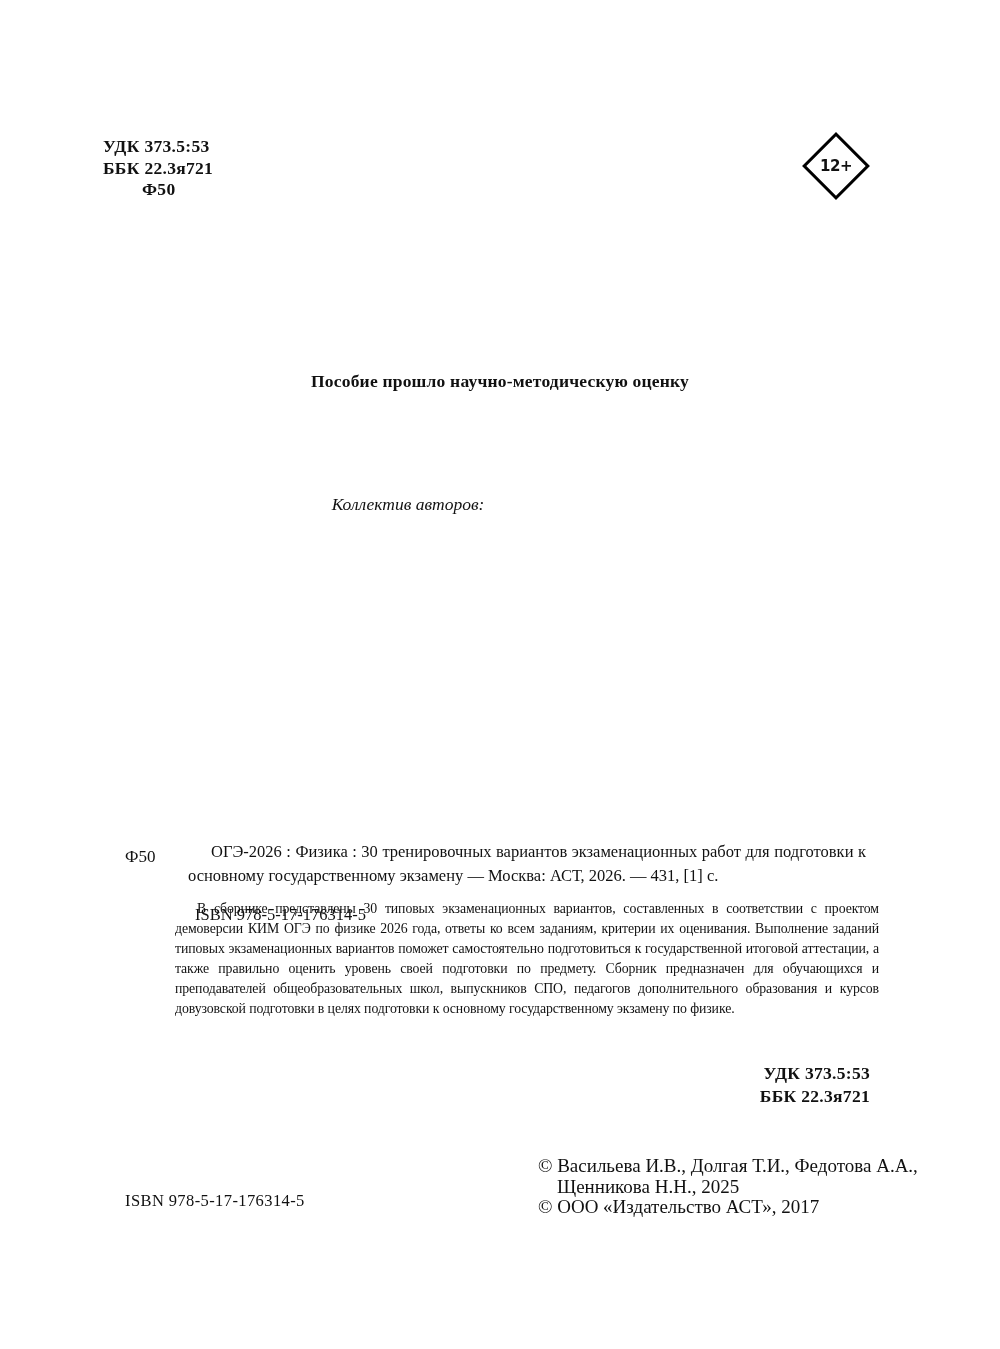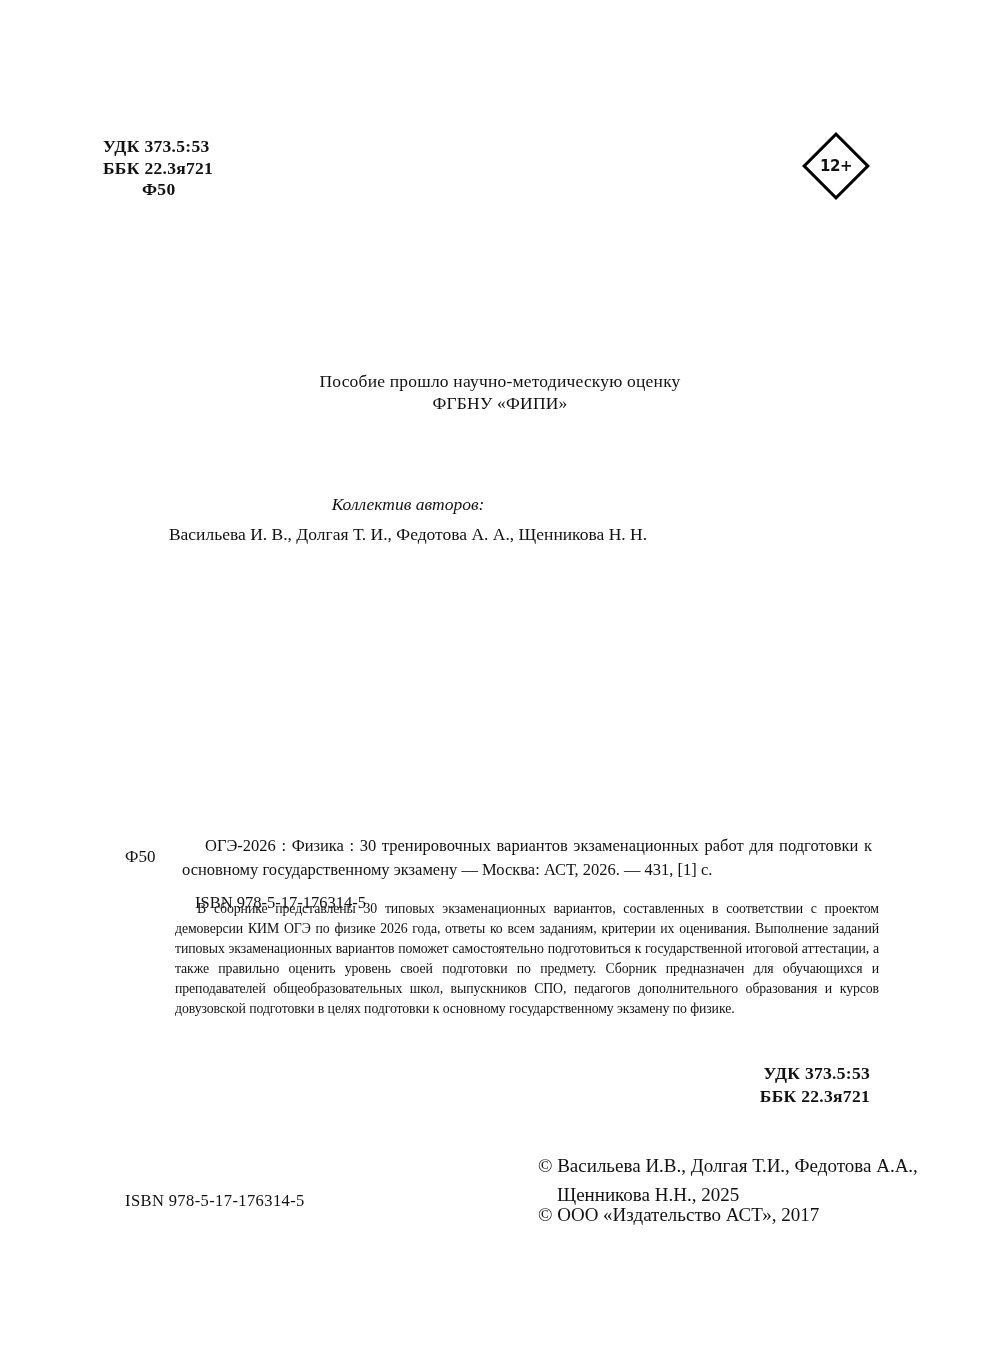--- a/index.html
+++ b/index.html
@@ -53,21 +53,21 @@
     letter-spacing: -0.5px;
   }
 
   
   .review-note {
     position: absolute;
     left: 0;
     top: 370px;
     width: 1000px;
     text-align: center;
-    font-weight: normal;
+    font-weight: bold;
     font-size: 17.5px;
     line-height: 22px;
     letter-spacing: 0.2px;
   }
 
   
   .authors {
     position: absolute;
     left: 0;
     top: 493px;
@@ -90,21 +90,21 @@
   }
   .biblio {
     position: absolute;
     left: 172px;
     top: 824px;
     width: 710px;
     font-size: 16.5px;
     line-height: 23.5px;
   }
   .biblio .biblio-entry {
-    margin: 10px;
+    margin: 16px;
     text-align: justify;
     text-indent: 23px;
   }
   .biblio .biblio-isbn {
     margin: 0;
     padding-left: 23px;
   }
 
   
   .annotation {
@@ -135,21 +135,20 @@
   
   .copyright {
     position: absolute;
     left: 538px;
     top: 1156px;
     font-size: 19px;
     line-height: 20.5px;
   }
   .copyright .copyright-cont {
     padding-left: 19px;
-    margin-top: 8px;
   }
 
   
   .isbn-footer {
     position: absolute;
     left: 125px;
     top: 1191px;
     font-size: 16.5px;
     letter-spacing: 0.4px;
   }
@@ -162,26 +161,24 @@
   <div>ББК 22.3я721</div>
   <div class="author-sign">Ф50</div>
 </div>
 
 <div class="age-badge">
   <span class="age-label">12+</span>
 </div>
 
 <div class="review-note">
   <div>Пособие прошло научно-методическую оценку</div>
-  <div>ФГБНУ «ФИПИ»</div>
 </div>
 
 <div class="authors">
   <div class="authors-heading">Коллектив авторов:</div>
-  <div>Васильева И. В., Долгая Т. И., Федотова А. А., Щенникова Н. Н.</div>
 </div>
 
 <div class="biblio-sign">Ф50</div>
 <div class="biblio">
   <p class="biblio-entry">ОГЭ-2026 : Физика : 30 тренировочных вариантов экзаменационных работ для подготовки к основному государственному экзамену — Москва: АСТ, 2026. — 431, [1] с.</p>
   <p class="biblio-isbn">ISBN 978-5-17-176314-5</p>
 </div>
 
 <div class="annotation">В сборнике представлены 30 типовых экзаменационных вариантов, составленных в соответствии с проектом демоверсии КИМ ОГЭ по физике 2026 года, ответы ко всем заданиям, критерии их оценивания. Выполнение заданий типовых экзаменационных вариантов поможет самостоятельно подготовиться к государственной итоговой аттестации, а также правильно оценить уровень своей подготовки по предмету. Сборник предназначен для обучающихся и преподавателей общеобразовательных школ, выпускников СПО, педагогов дополнительного образования и курсов довузовской подготовки в целях подготовки к основному государственному экзамену по физике.</div>
 

